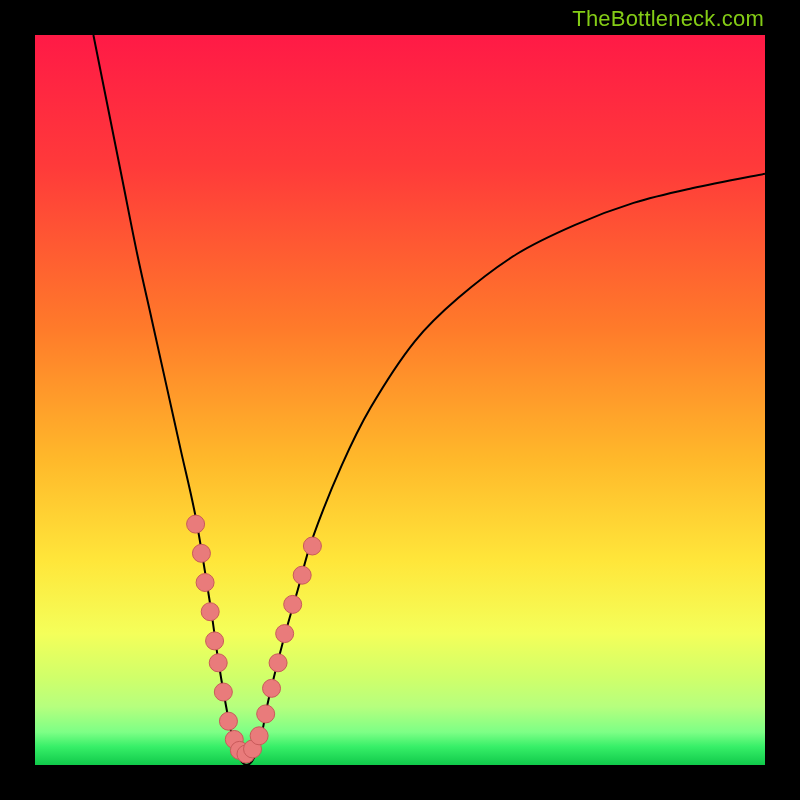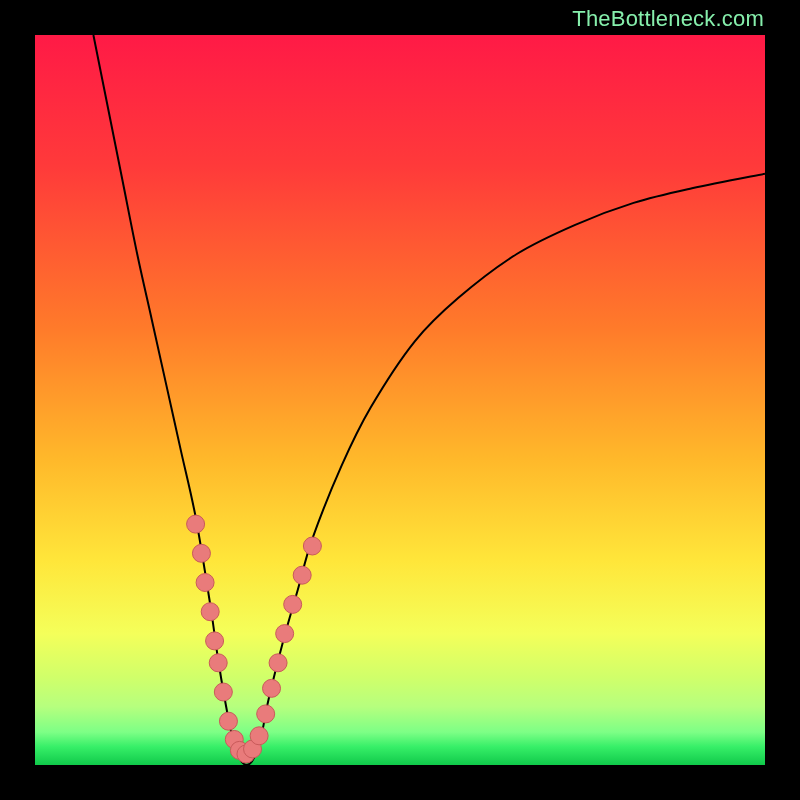--- a/index.html
+++ b/index.html
@@ -13,21 +13,21 @@
   }
   .frame {
     position: absolute;
     inset: 0;
     background: #000;
   }
   .watermark {
     position: absolute;
     top: 6px;
     right: 36px;
-    color: #86efac;
+    color: #84cc16;
     font-size: 22px;
     font-weight: 500;
     letter-spacing: 0.2px;
     user-select: none;
   }
   svg {
     position: absolute;
     left: 0;
     top: 0;
   }

